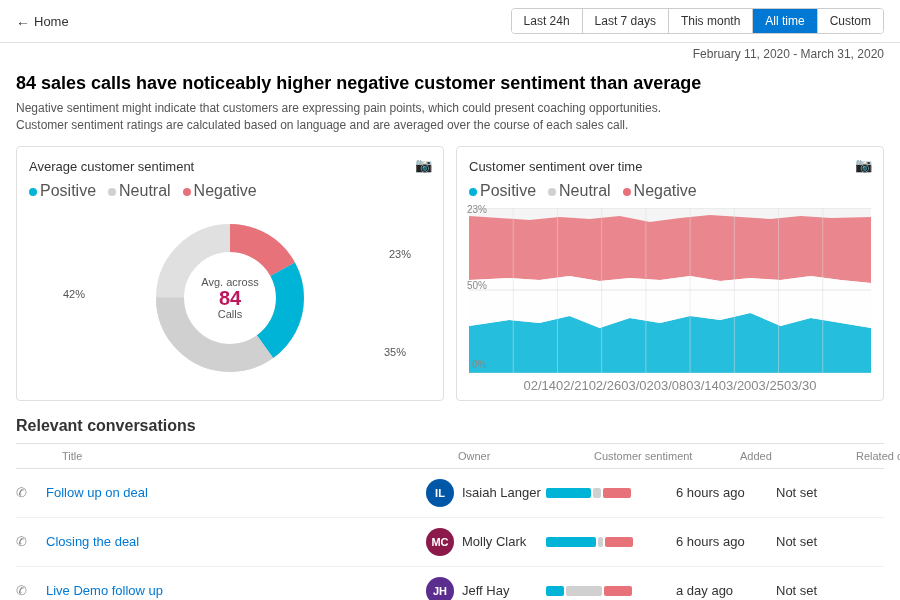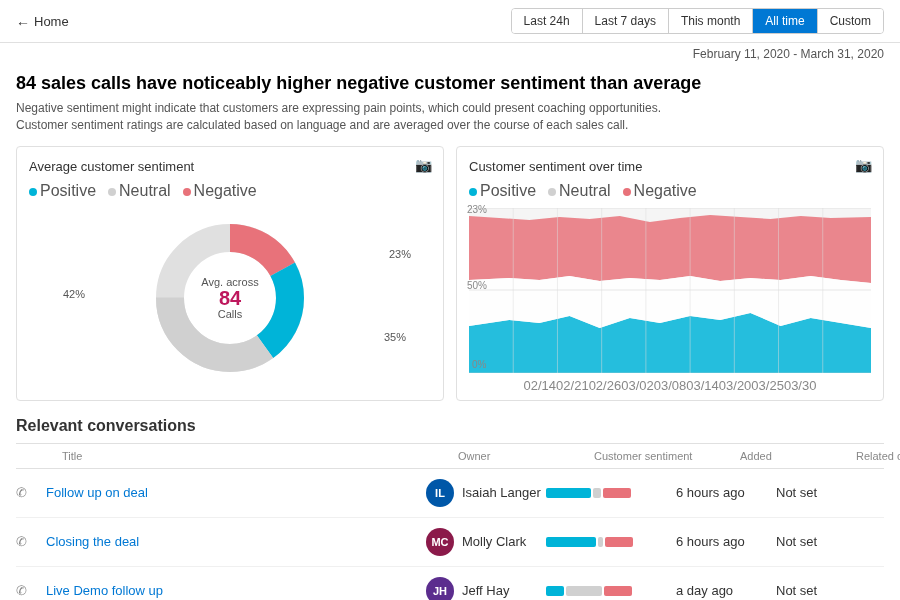--- a/index.html
+++ b/index.html
@@ -33,21 +33,21 @@
     .legend-dot { width: 8px; height: 8px; border-radius: 50%; display: inline-block; margin-right: 3px; }
 
     
     .donut-container { display: flex; align-items: center; justify-content: center; position: relative; height: 180px; }
     .donut-label { position: absolute; text-align: center; }
     .donut-avg { font-size: 11px; color: #555; }
     .donut-number { font-size: 20px; font-weight: 700; color: #be185d; line-height: 1; }
     .donut-calls { font-size: 11px; color: #555; }
     .donut-pct-23 { position: absolute; right: 20px; top: 40px; font-size: 11px; color: #555; }
     .donut-pct-42 { position: absolute; left: 10px; top: 80px; font-size: 11px; color: #555; margin-left: 24px; }
-    .donut-pct-35 { position: absolute; right: 25px; bottom: 45px; font-size: 11px; color: #555; }
+    .donut-pct-35 { position: absolute; right: 25px; bottom: 30px; font-size: 11px; color: #555; }
 
     
     .area-chart-container { height: 180px; position: relative; }
 
     
     .section-title { font-size: 16px; font-weight: 600; margin-bottom: 8px; }
     .table-container { border-top: 1px solid #e0e0e0; }
     .table-header { display: grid; grid-template-columns: 30px 380px 120px 130px 100px 130px; padding: 6px 0; border-bottom: 1px solid #e0e0e0; font-size: 11px; color: #888; gap: 16px; }
     .table-row { display: grid; grid-template-columns: 30px 380px 120px 130px 100px 130px; padding: 10px 0; border-bottom: 1px solid #f0f0f0; align-items: center; }
     .avatar { width: 28px; height: 28px; border-radius: 50%; display: flex; align-items: center; justify-content: center; font-size: 11px; font-weight: 600; color: #fff; }

